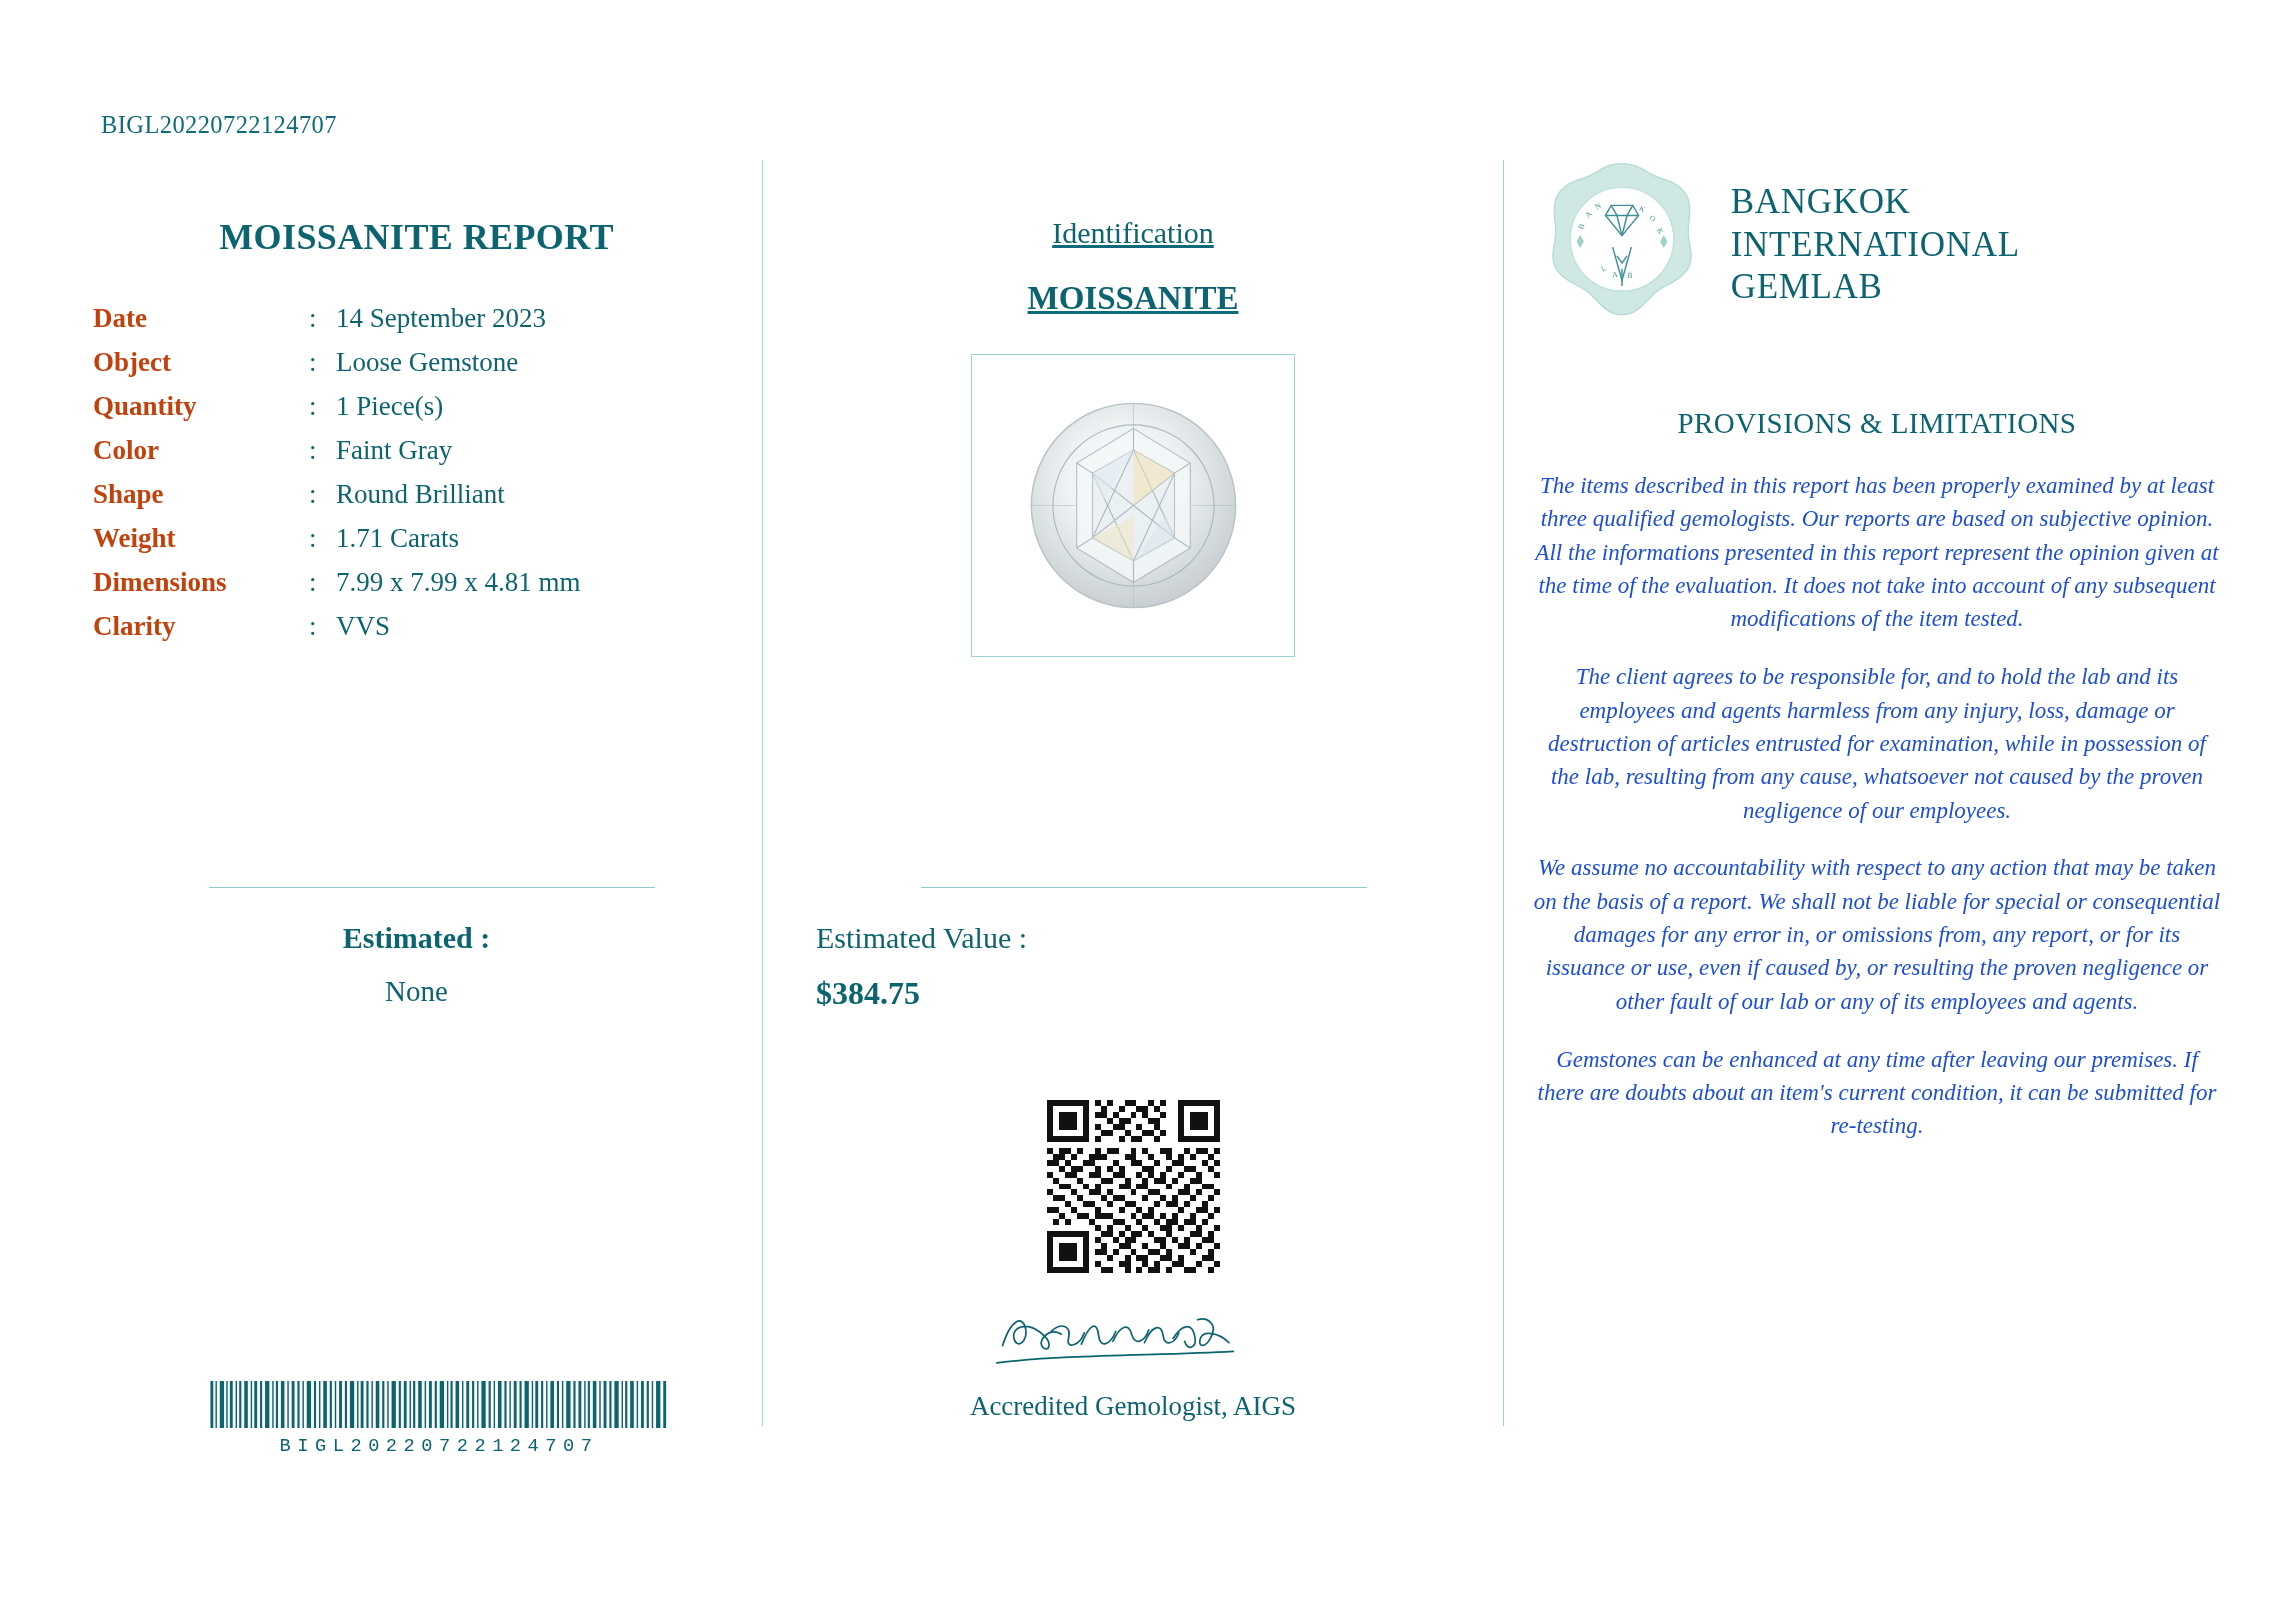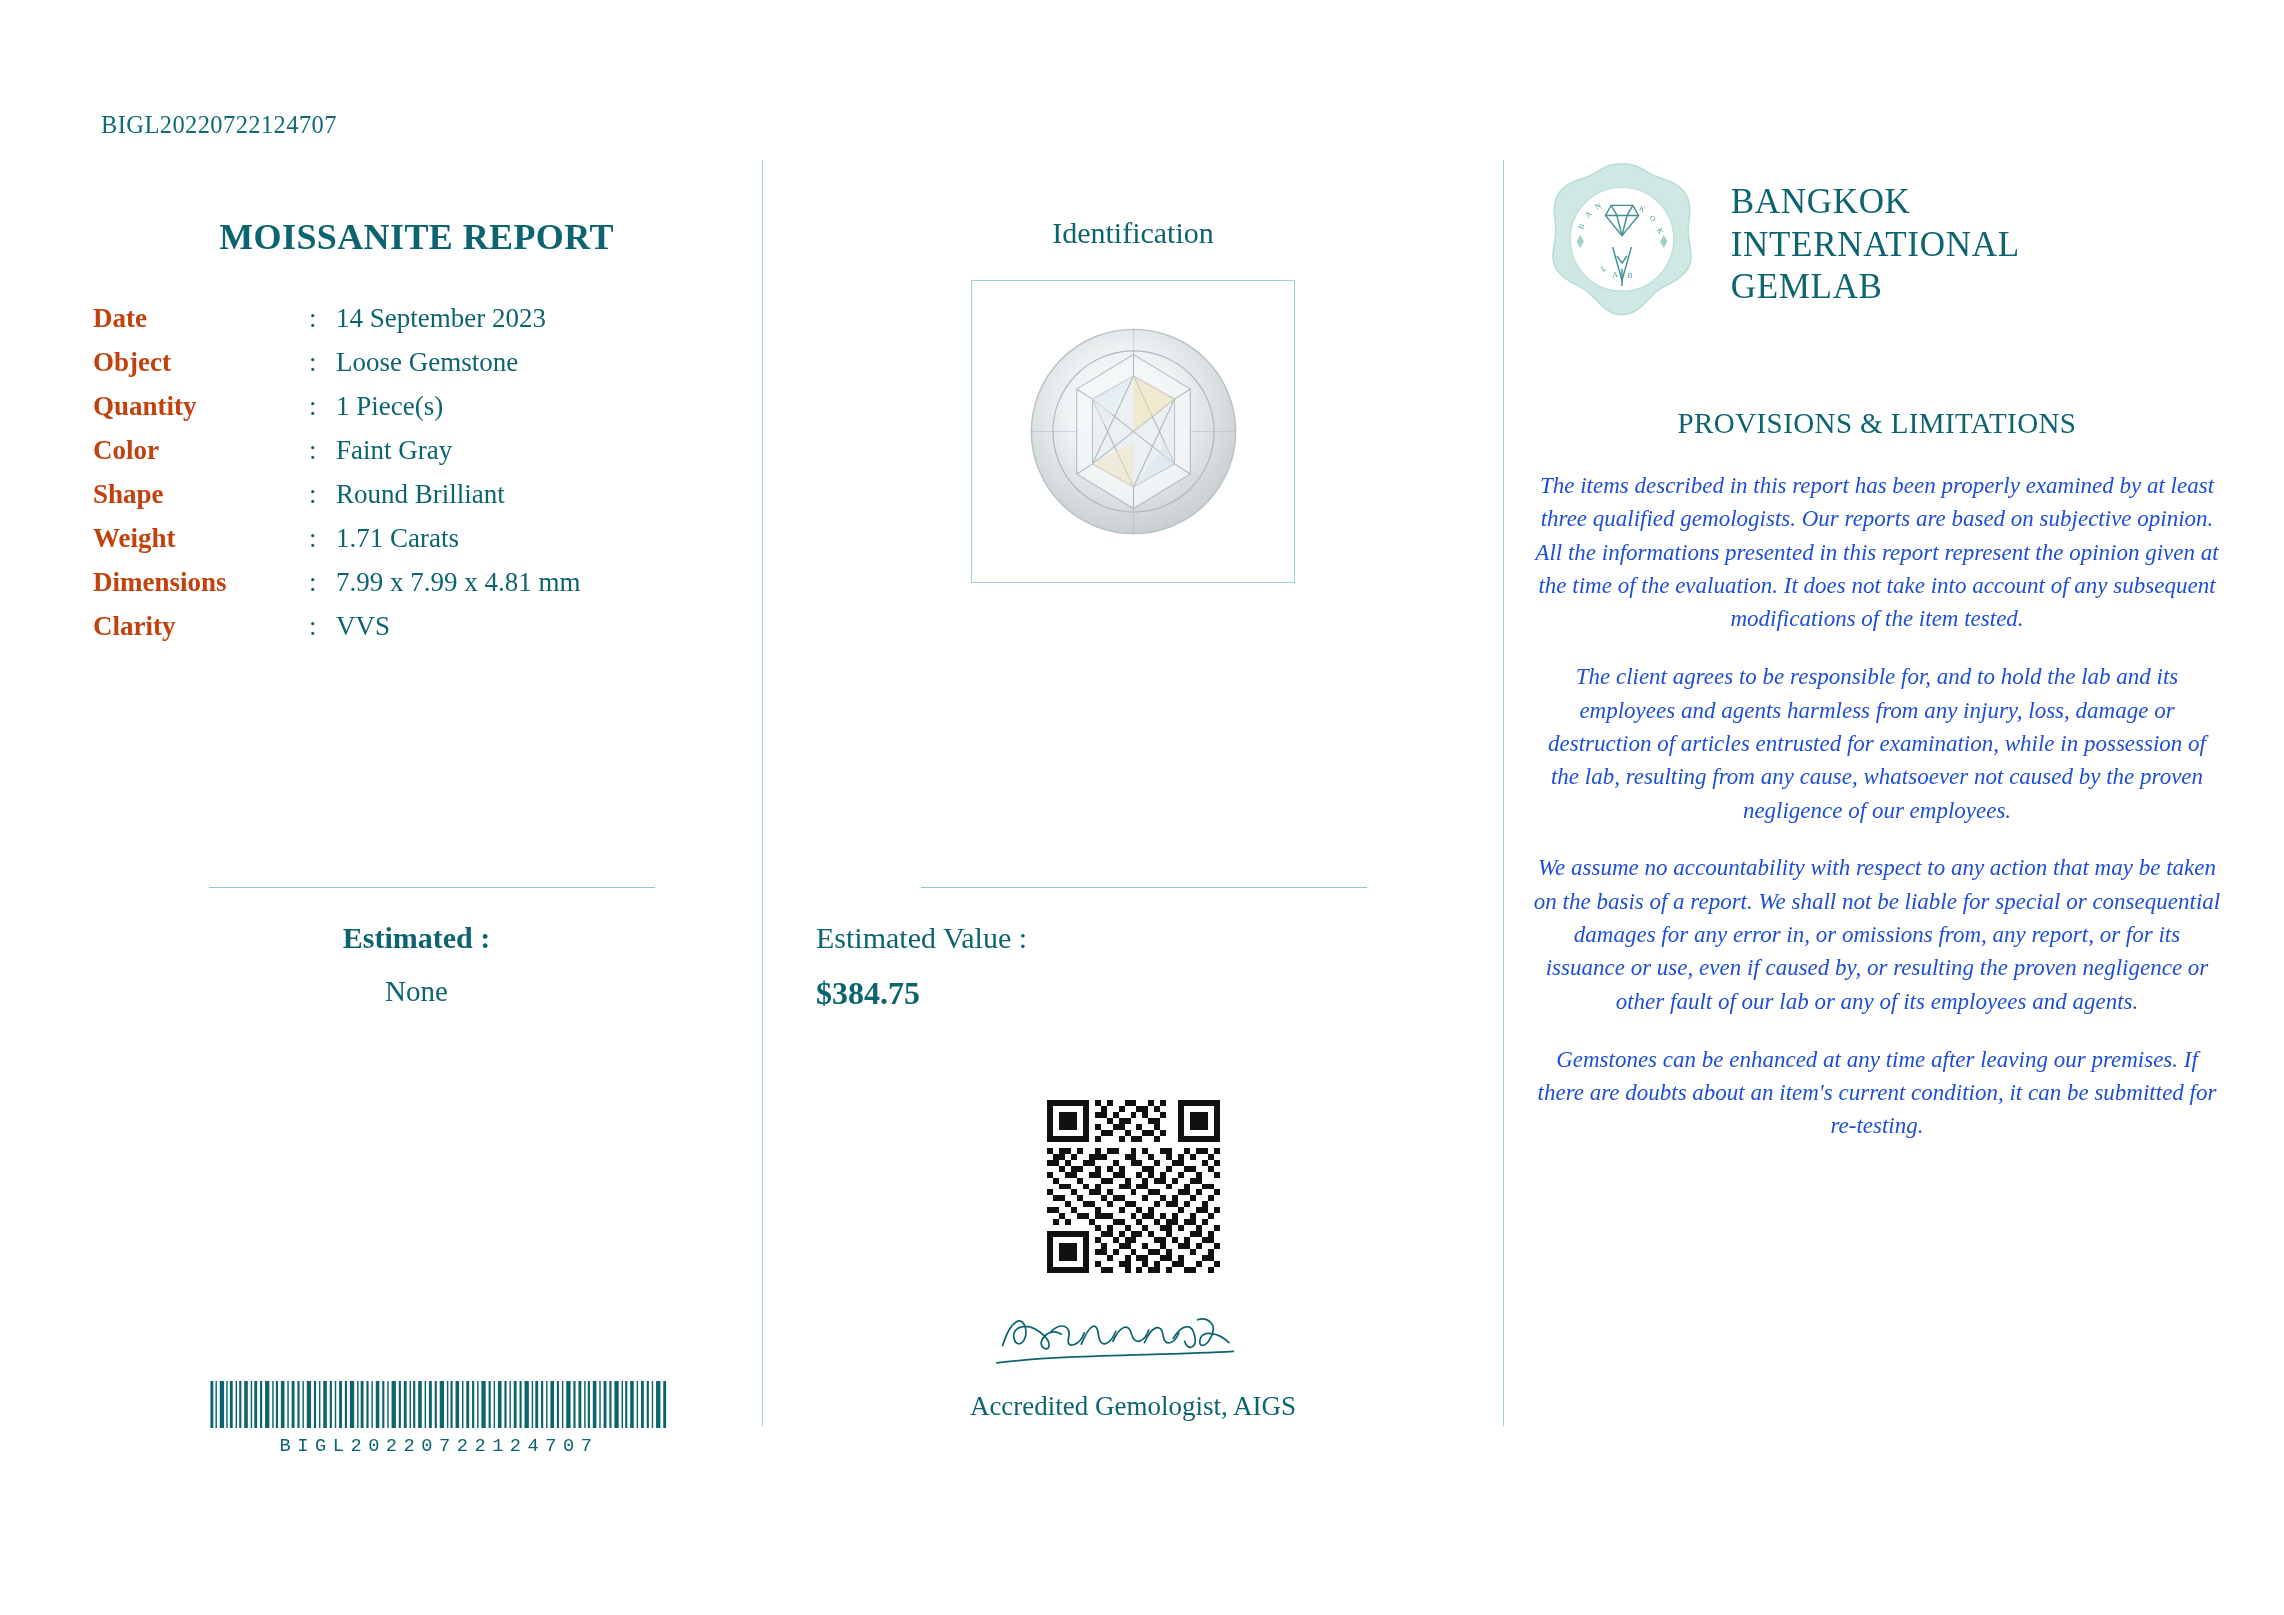--- a/index.html
+++ b/index.html
@@ -124,20 +124,21 @@
     color: #0d6471;
   }
 
   
   .col-center {
     position: absolute;
     left: 784px;
     top: 216px;
     width: 698px;
     text-align: center;
+    text-decoration: underline;
   }
   .ident-label {
     font-size: 30px;
     color: #0d6471;
     margin-bottom: 30px;
   }
   .ident-value {
     font-size: 33px;
     font-weight: bold;
     color: #0d6471;
@@ -386,20 +387,21 @@
         <rect x="616" y="0" width="2" height="66"></rect>
           <rect x="622" y="0" width="6" height="66"></rect>
         <rect x="632" y="0" width="4" height="66"></rect>
       </g>
     </svg>
     <div class="barcode-text">BIGL20220722124707</div>
   </div>
 
   <div class="col-center">
     <div class="ident-label">Identification</div>
+    <div class="ident-value">MOISSANITE</div>
     <div class="gem-frame">
       <svg width="223" height="223" viewBox="0 0 310 310">
         <defs>
           <radialGradient id="gemg" cx="45%" cy="38%" r="62%">
             <stop offset="0%" stop-color="#ffffff"></stop>
             <stop offset="45%" stop-color="#eef2f3"></stop>
             <stop offset="100%" stop-color="#c9cfd2"></stop>
           </radialGradient>
         </defs>
         <circle cx="155" cy="155" r="142" fill="url(#gemg)" stroke="#b9c2c6" stroke-width="2"></circle>

